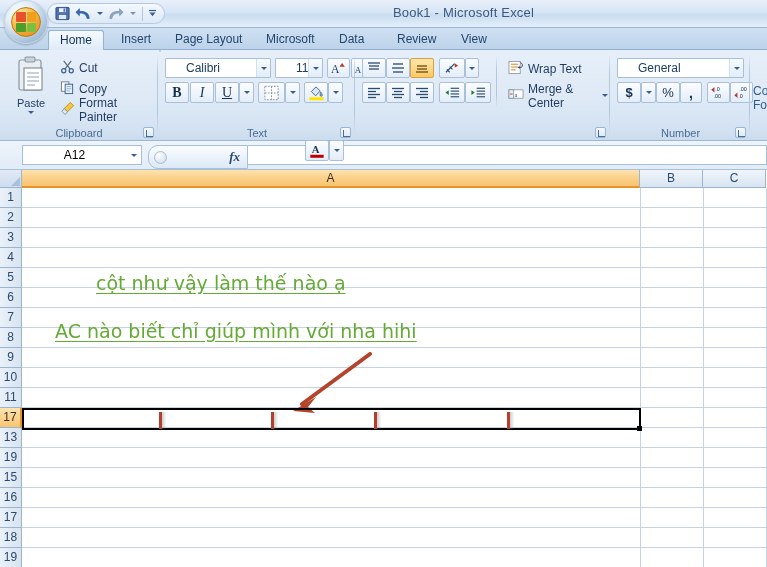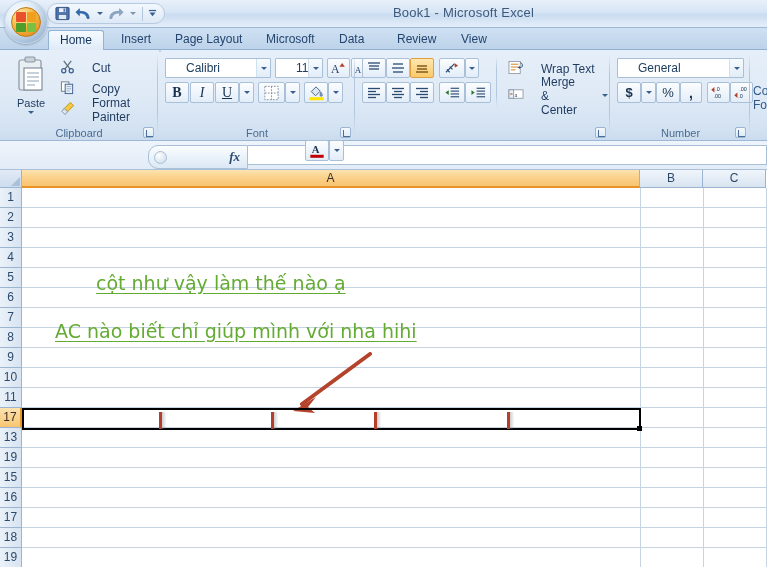--- a/index.html
+++ b/index.html
@@ -99,21 +99,21 @@
   }
 
   
   #g-clipboard { left:0; width:158px; }
   #paste-btn {
     position:absolute; left:8px; top:6px; width:46px; height:64px;
     display:flex; flex-direction:column; align-items:center; cursor:pointer;
   }
   #paste-label { font-size:11px; color:#1f3a5f; margin-top:1px; }
   .mini-btn {
-    position:absolute; height:19px; display:flex; align-items:center; gap:17px;
+    position:absolute; height:19px; display:flex; align-items:center; gap:4px;
     font-size:12px; color:#1f3a5f; cursor:pointer; padding:0 2px;
   }
 
   
   #g-font { left:159px; width:196px; }
   .combo {
     position:absolute; border:1px solid #a8bfd8; background:#fff;
     display:flex; align-items:center; font-size:12px; color:#21405f;
     border-radius:1px; cursor:text;
   }
@@ -400,21 +400,21 @@
         <rect x="1.5" y="14" width="15" height="3.2" fill="#ffe400"></rect>
       </svg>
     </div>
     <div class="ibtn framed" style="left:169px; top:32px; width:15px; height:21px;">
         <span class="tri-down"></span>
       </div>
 
     <div class="ibtn framed" style="left:0px; top:0px; width:0; height:0;"></div>
     <div class="ibtn framed" style="left:188px; top:32px; width:0px; height:0px; border:none;"></div>
 
-    <div class="group-label">Font</div>
+    <div class="group-label">Text</div>
     <div class="dlg-launch"></div>
     <div class="group-sep" style="right:0;"></div>
   </div>
 
   <div class="ibtn framed" style="position:absolute; left:305px; top:90px; width:24px; height:21px; z-index:6;">
     <svg width="16" height="17" viewBox="0 0 18 18">
       <text x="3" y="12" font-family="Liberation Serif, serif" font-weight="bold" font-size="12" fill="#16314f">A</text>
       <rect x="1.5" y="13.8" width="15" height="3.4" fill="#c00000"></rect>
     </svg>
   </div>
@@ -594,20 +594,26 @@
 
   <div class="group" id="g-styles">
     <div style="position:absolute; left:2px; top:34px; font-size:12px; color:#2e5a8c; line-height:14px;">
       <div>Co</div>
       <div>Fo</div>
     </div>
   </div>
 </div>
 
 <div id="formulabar">
+  <div id="namebox">
+    <span class="nb-txt">A12</span>
+    <span class="nb-arrow">
+        <span class="tri-down"></span>
+      </span>
+  </div>
   <div id="fx-zone">
     <span id="fx-circle"></span>
     <span id="fx-label">fx</span>
   </div>
   <div id="fx-input"></div>
 </div>
 
 <div id="grid">
 
   <div id="corner"></div>

